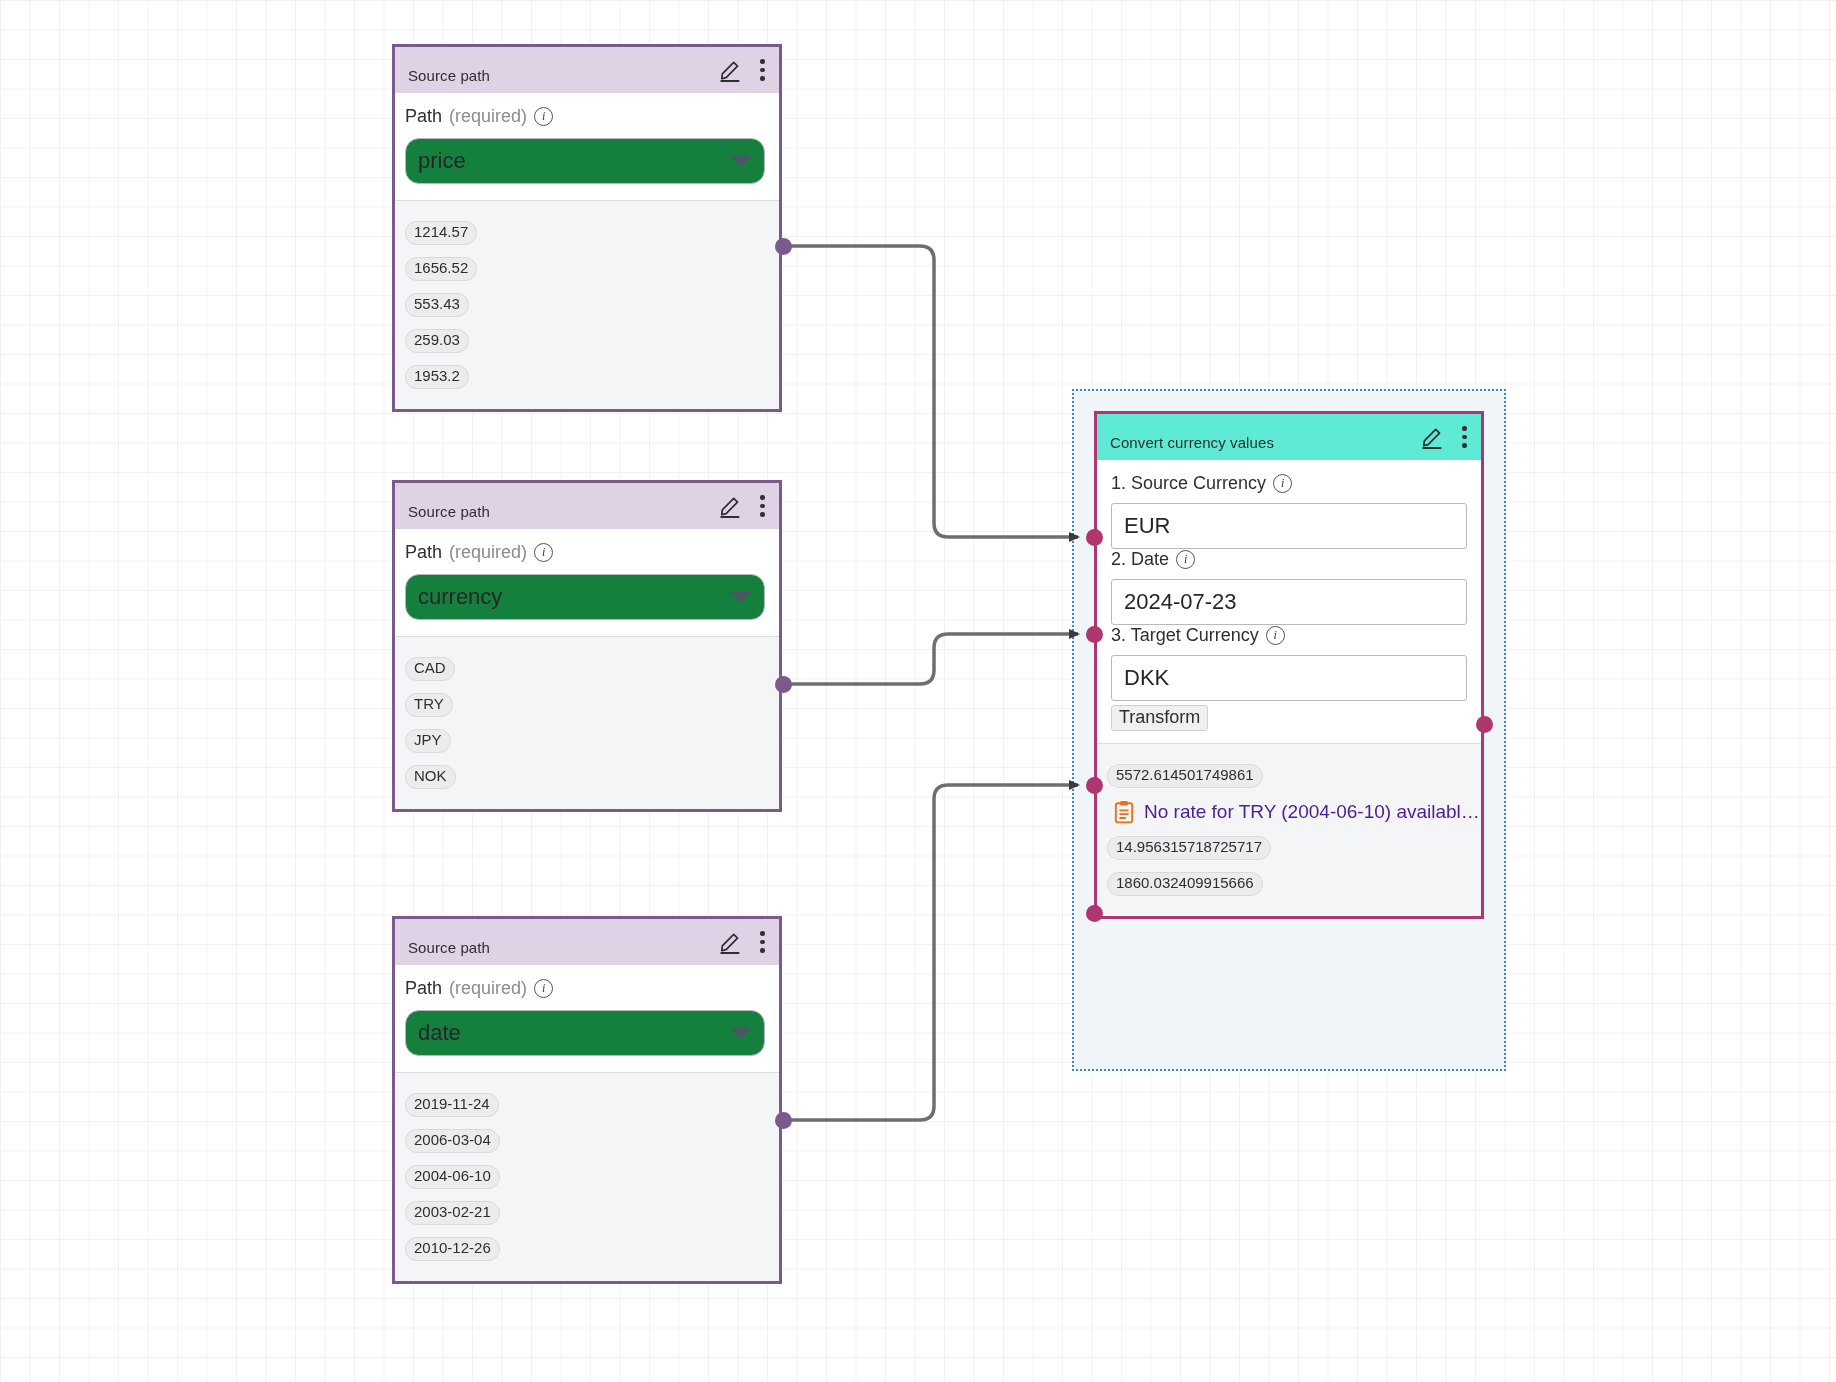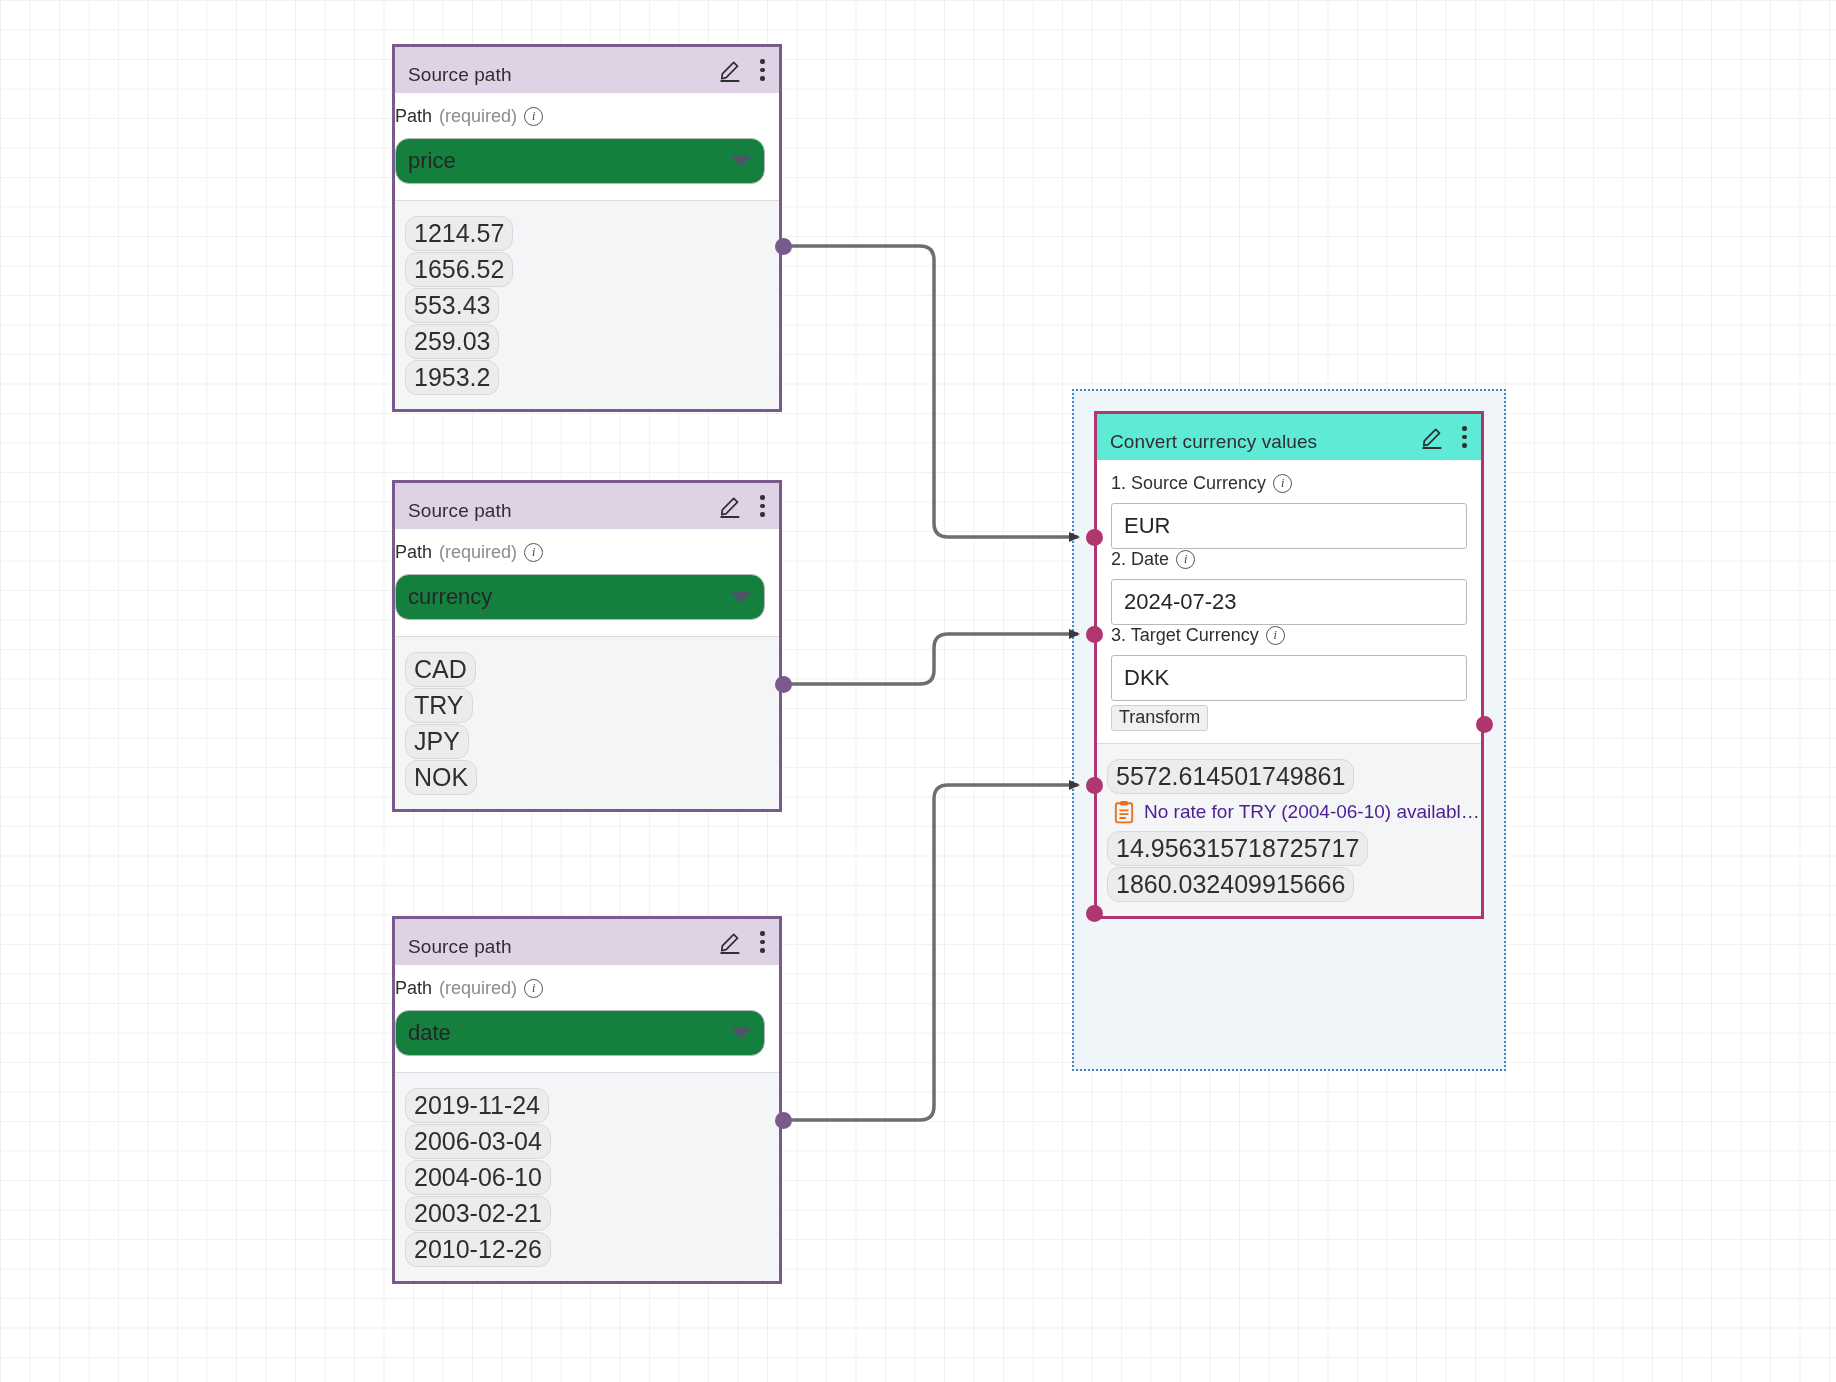--- a/index.html
+++ b/index.html
@@ -35,21 +35,21 @@
     align-items: center;
     box-sizing: border-box;
     height: 46px;
     padding: 0 14px 0 13px;
   }
   .node.source .node-header {
     background: #dfd2e4;
   }
   .node-title {
     flex: 1;
-    font-size: 19px;
+    font-size: 15px;
     color: #2f2f33;
     letter-spacing: .1px;
     white-space: nowrap;
     overflow: hidden;
     margin-top: 10px;
   }
   .hdr-icons {
     display: flex;
     align-items: center;
     gap: 16px;
@@ -72,21 +72,21 @@
   .dots i {
     display: block;
     width: 4.5px;
     height: 4.5px;
     border-radius: 50%;
     background: #2f2f33;
   }
 
   
   .node-body {
-    padding: 13px 14px 16px 0;
+    padding: 13px 14px 16px 10px;
     background: #ffffff;
   }
   .field-label {
     font-size: 18px;
     color: #2f2f33;
     display: flex;
     align-items: center;
     gap: 7px;
     margin-bottom: 11px;
     white-space: nowrap;
@@ -141,21 +141,21 @@
     display: flex;
     align-items: center;
     padding-left: 10px;
   }
   .chip {
     display: inline-block;
     border: 1px solid #d9d9dd;
     border-radius: 12px;
     background: #ececed;
     padding: 2px 8px 3px 8px;
-    font-size: 25px;
+    font-size: 15px;
     color: #2e2e32;
     line-height: 1.12;
     white-space: nowrap;
   }
   .err-row {
     height: 36px;
     display: flex;
     align-items: center;
     gap: 9px;
     padding-left: 16px;

